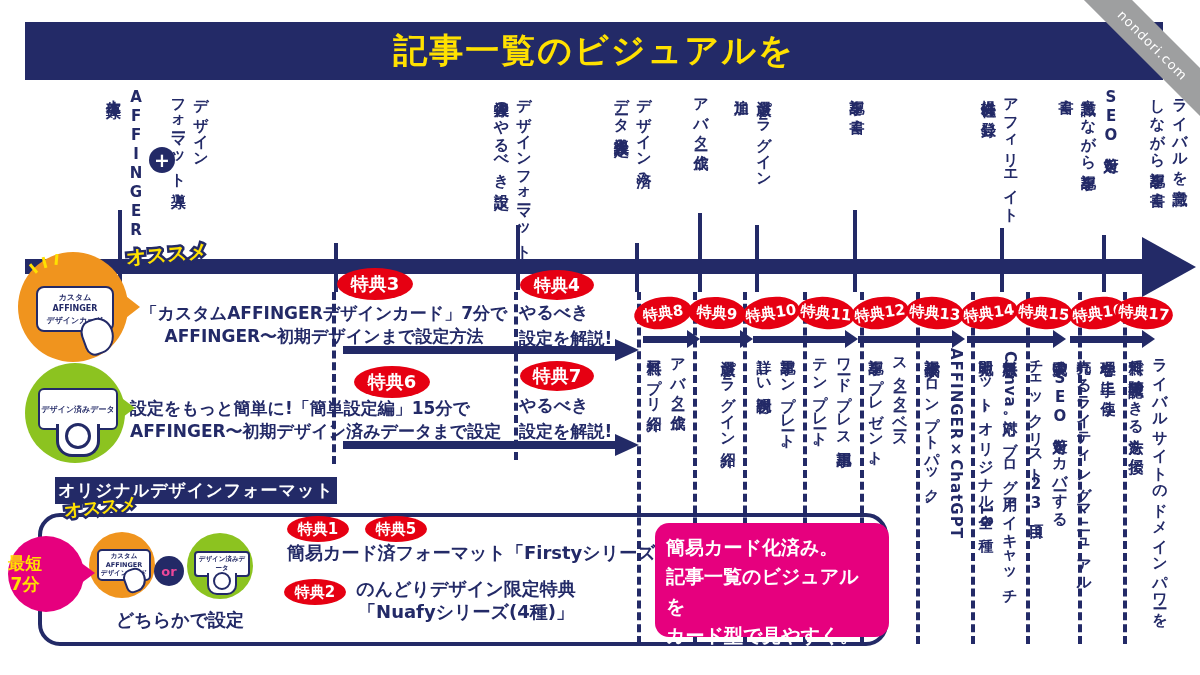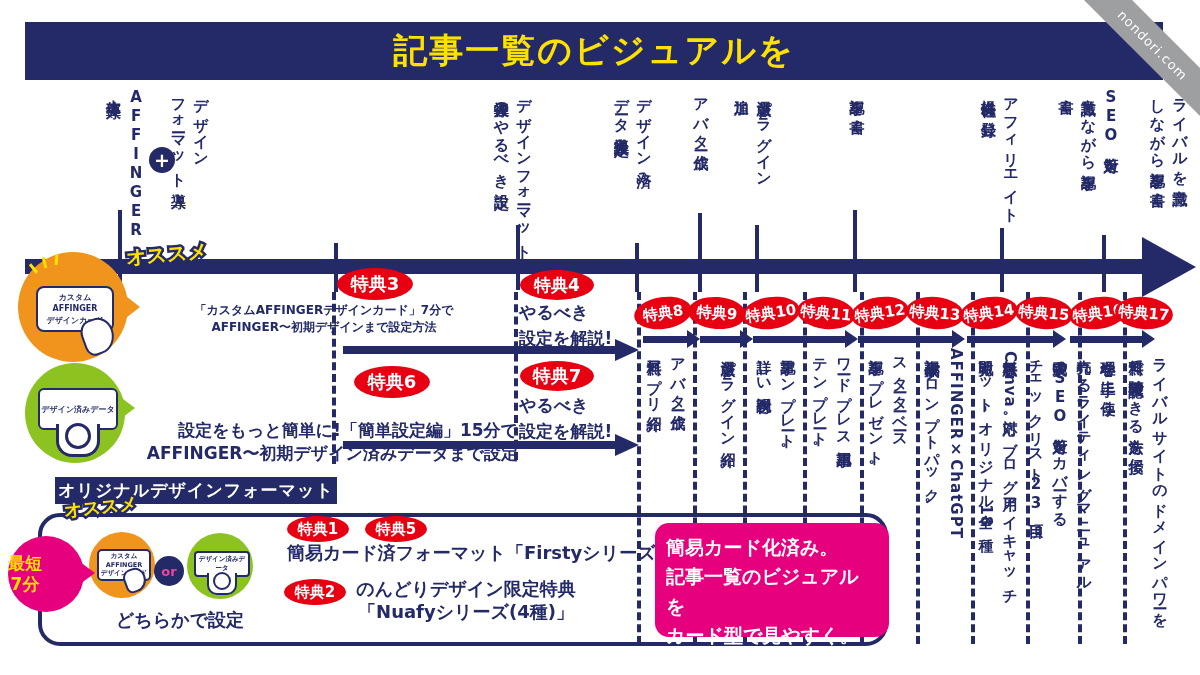--- a/index.html
+++ b/index.html
@@ -94,35 +94,35 @@
 <div class="abs vdash" style="left:1123px;top:292px;height:352px;"></div>
 
 <div class="abs hbar" style="left:25px;top:259px;width:1122px;height:15px;z-index:2;"></div>
 <div class="abs head" style="left:1142px;top:237px;border-left:54px solid var(--navy);border-top:30px solid transparent;border-bottom:30px solid transparent;z-index:2;"></div>
 
 <div class="abs osusume" data-text="オススメ" style="left:126px;top:241px;font-size:20px;transform:rotate(-5deg);">オススメ</div>
 
 <div class="abs badge" style="left:337px;top:268px;width:76px;height:32px;font-size:18px;">
   <span>特典3</span>
 </div>
-<div class="abs note" style="left:130px;top:302px;width:388px;text-align:center;font-size:12px;line-height:1.38;z-index:3;">「カスタムAFFINGERデザインカード」7分で
+<div class="abs note" style="left:130px;top:302px;width:388px;text-align:center;font-size:17px;line-height:1.38;z-index:3;">「カスタムAFFINGERデザインカード」7分で
 AFFINGER〜初期デザインまで設定方法</div>
 <div class="abs hbar" style="left:343px;top:346px;width:272px;height:8px;"></div>
 <div class="abs head" style="left:615px;top:339px;border-left:24px solid var(--navy);border-top:11px solid transparent;border-bottom:11px solid transparent;"></div>
 
 <div class="abs badge" style="left:520px;top:270px;width:74px;height:30px;font-size:17px;">
   <span>特典4</span>
 </div>
 <div class="abs note" style="left:519px;top:300px;font-size:17px;line-height:1.5;z-index:3;">やるべき
 設定を解説!</div>
 
 <div class="abs badge" style="left:354px;top:366px;width:76px;height:32px;font-size:18px;">
   <span>特典6</span>
 </div>
-<div class="abs note" style="left:130px;top:419px;width:388px;text-align:right;font-size:17px;line-height:1.38;z-index:3;">設定をもっと簡単に!「簡単設定編」15分で
+<div class="abs note" style="left:130px;top:397px;width:388px;text-align:left;font-size:17px;line-height:1.38;z-index:3;">設定をもっと簡単に!「簡単設定編」15分で
 AFFINGER〜初期デザイン済みデータまで設定</div>
 <div class="abs hbar" style="left:343px;top:441px;width:272px;height:8px;"></div>
 <div class="abs head" style="left:615px;top:434px;border-left:24px solid var(--navy);border-top:11px solid transparent;border-bottom:11px solid transparent;"></div>
 
 <div class="abs badge" style="left:520px;top:361px;width:74px;height:30px;font-size:18px;">
   <span>特典7</span>
 </div>
 <div class="abs note" style="left:519px;top:393px;font-size:17px;line-height:1.5;z-index:3;">やるべき
 設定を解説!</div>
 

